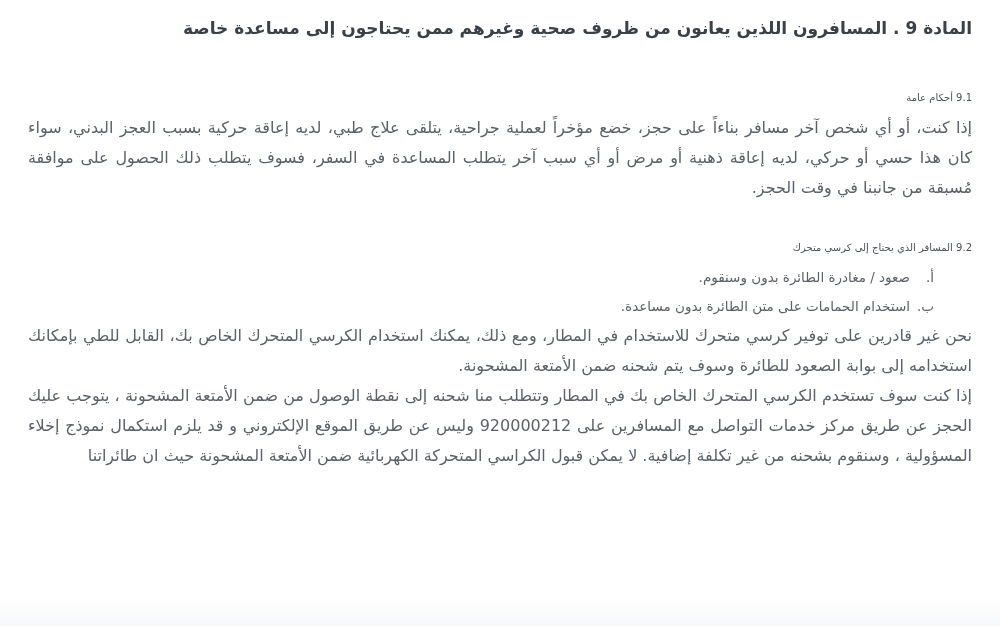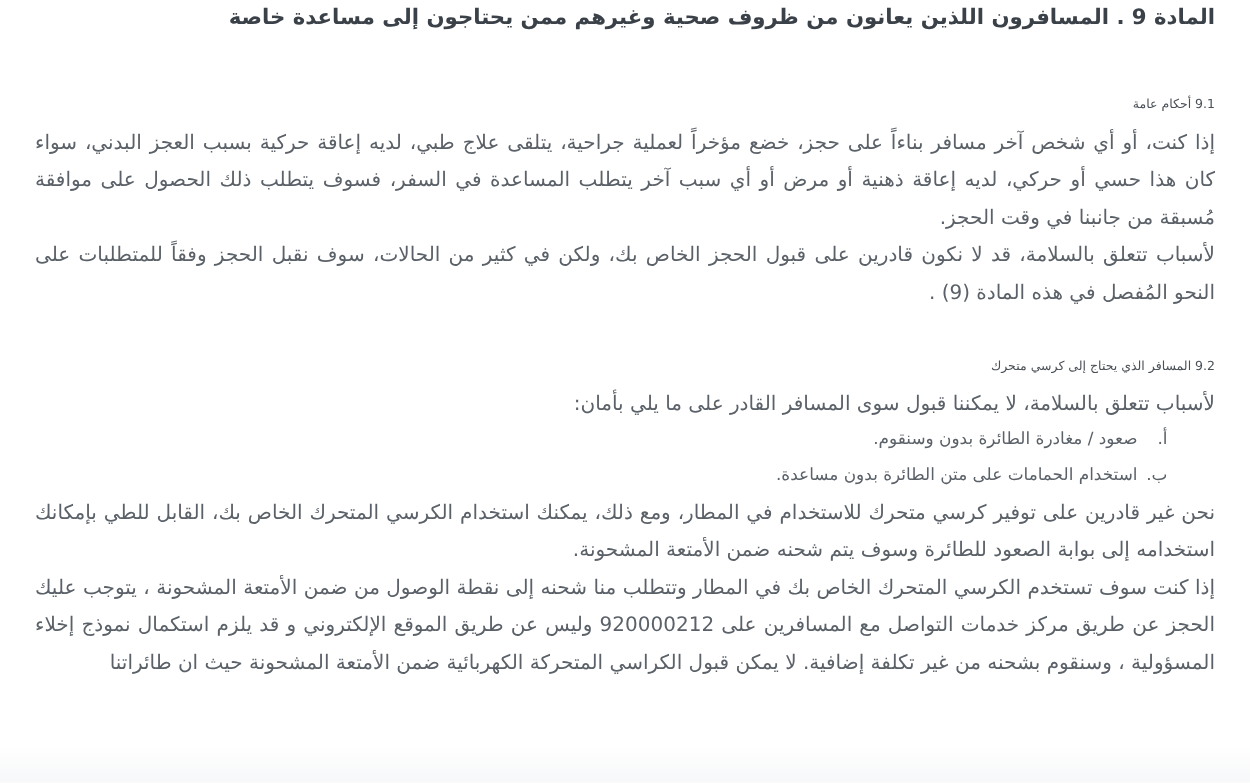--- a/index.html
+++ b/index.html
@@ -24,20 +24,21 @@
       direction: rtl;
     }
     .content {
       position: absolute;
       right: 28px;
       left: 28px;
       top: 0;
     }
     .article-title {
       margin: 0;
+      padding-top: 14px;
       font-size: 17px;
       font-weight: bold;
       line-height: 28px;
       color: #3b4148;
       text-align: right;
       white-space: nowrap;
     }
     .section {
       margin: 0;
     }
@@ -96,26 +97,24 @@
 <body>
 
 <div class="page">
   <div class="content">
 
     <h1 class="article-title">المادة 9 . المسافرون اللذين يعانون من ظروف صحية وغيرهم ممن يحتاجون إلى مساعدة خاصة</h1>
 
     <section class="section section-91">
       <p class="section-heading">9.1 أحكام عامة</p>
       <p class="para">إذا كنت، أو أي شخص آخر مسافر بناءاً على حجز، خضع مؤخراً لعملية جراحية، يتلقى علاج طبي، لديه إعاقة حركية بسبب العجز البدني، سواء كان هذا حسي أو حركي، لديه إعاقة ذهنية أو مرض أو أي سبب آخر يتطلب المساعدة في السفر، فسوف يتطلب ذلك الحصول على موافقة مُسبقة من جانبنا في وقت الحجز.</p>
-      <p class="para">لأسباب تتعلق بالسلامة، قد لا نكون قادرين على قبول الحجز الخاص بك، ولكن في كثير من الحالات، سوف نقبل الحجز وفقاً للمتطلبات على النحو المُفصل في هذه المادة (9) .</p>
     </section>
 
     <section class="section section-92">
       <p class="section-heading">9.2 المسافر الذي يحتاج إلى كرسي متحرك</p>
-      <p class="para para-tight">لأسباب تتعلق بالسلامة، لا يمكننا قبول سوى المسافر القادر على ما يلي بأمان:</p>
       <ul class="list">
         <li class="list-item">
           <span class="list-marker">أ.</span>
           <span>صعود / مغادرة الطائرة بدون وسنقوم.</span>
         </li>
         <li class="list-item">
           <span class="list-marker">ب.</span>
           <span>استخدام الحمامات على متن الطائرة بدون مساعدة.</span>
         </li>
       </ul>

